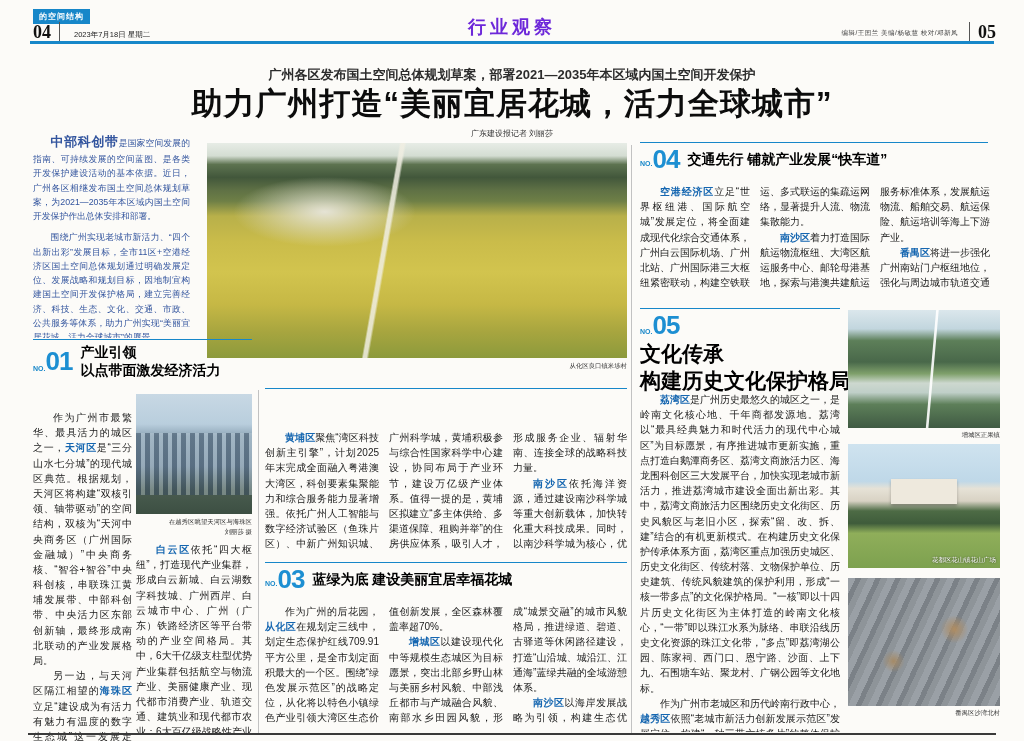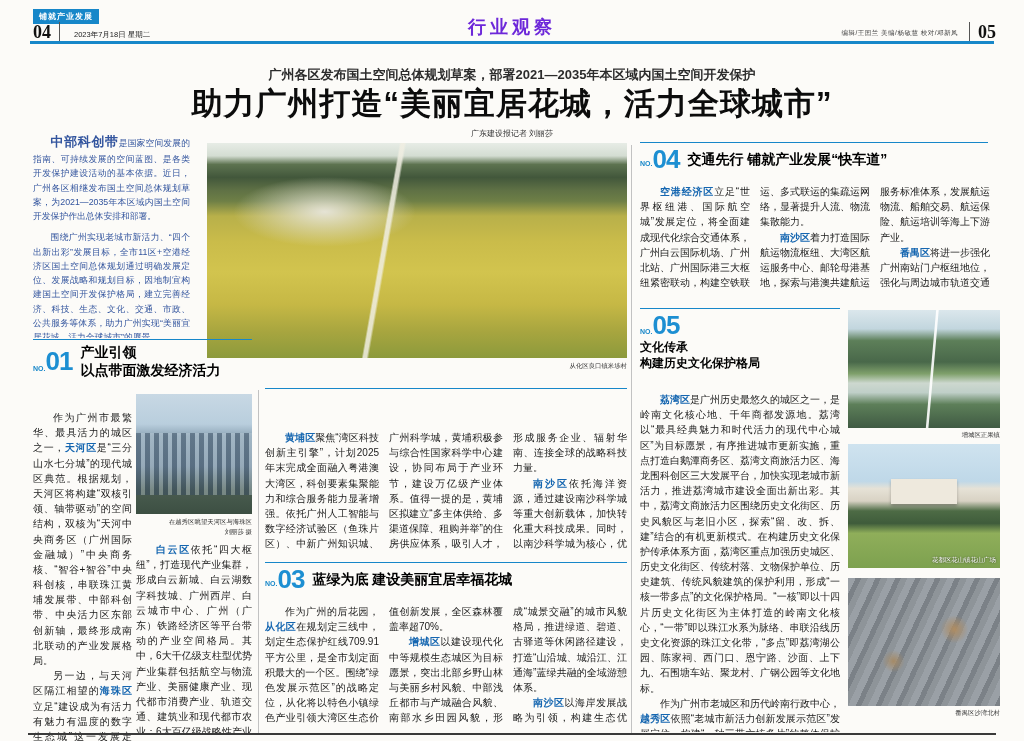--- a/index.html
+++ b/index.html
@@ -80,21 +80,21 @@
     background-image:
       radial-gradient(circle 20px at 70% 40%, #b08d62, rgba(176,141,98,0) 70%),
       radial-gradient(circle 16px at 30% 65%, #a58a66, rgba(165,138,102,0) 70%),
       repeating-linear-gradient(115deg, #9aa0a6 0 7px, #7b8187 7px 12px, #8e9499 12px 18px);}
 </style>
 </head>
 <body>
 
 <div class="page">
 
-  <div class="abs badge">铺就产业发展</div>
+  <div class="abs badge">的空间结构</div>
   <div class="abs pagenum pn-left">04</div>
   <div class="abs date">2023年7月18日 星期二</div>
   <div class="abs section-head">行业观察</div>
   <div class="abs staff">编辑/王囯兰  美编/杨敏慧  校对/邓新凤</div>
   <div class="abs pagenum pn-right">05</div>
   <div class="abs header-rule"></div>
 
   <div class="abs kicker">广州各区发布国土空间总体规划草案，部署2021—2035年本区域内国土空间开发保护</div>
   <div class="abs main-title">助力广州打造“美丽宜居花城，活力全球城市”</div>
   <div class="abs byline">广东建设报记者 刘丽莎</div>
@@ -173,21 +173,21 @@
 
       <p class="para"><span class="dist">番禺区</span><span>将进一步强化广州南站门户枢纽地位，强化与周边城市轨道交通衔接，规划至2035年，区域内城市轨道交通线路共22条（段），其中现状8条，规划新增14条。</span></p>
 
       <p class="para"><span class="dist">天河区</span><span>持续强化广州东站枢纽地位，按国际一流城市中央火车站标准改造广州东站，全面提升天河与国家重要城市群的直连直通水平。</span></p>
     </div>
 
   <div class="abs sec-rule" style="left:640px;top:308px;width:200px;"></div>
   <div class="abs" style="left:640px;top:312px;">
     <span class="no-label" style="margin-top:0;">NO.</span><span class="no-num">05</span>
   </div>
-  <div class="abs sec-title two" style="left:640px;top:340px;font-size:12px;">
+  <div class="abs sec-title two" style="left:640px;top:340px;font-size:21px;">
     <span style="display:block">文化传承</span>
     <span style="display:block">构建历史文化保护格局</span>
   </div>
   <div class="abs bodytext" style="left:640px;top:392px;width:200px;height:340px;">
 
       <p class="para"><span class="dist">荔湾区</span><span>是广州历史最悠久的城区之一，是岭南文化核心地、千年商都发源地。荔湾以“最具经典魅力和时代活力的现代中心城区”为目标愿景，有序推进城市更新实施，重点打造白鹅潭商务区、荔湾文商旅活力区、海龙围科创区三大发展平台，加快实现老城市新活力，推进荔湾城市建设全面出新出彩。其中，荔湾文商旅活力区围绕历史文化街区、历史风貌区与老旧小区，探索“留、改、拆、建”结合的有机更新模式。在构建历史文化保护传承体系方面，荔湾区重点加强历史城区、历史文化街区、传统村落、文物保护单位、历史建筑、传统风貌建筑的保护利用，形成“一核一带多点”的文化保护格局。“一核”即以十四片历史文化街区为主体打造的岭南文化核心，“一带”即以珠江水系为脉络、串联沿线历史文化资源的珠江文化带，“多点”即荔湾湖公园、陈家祠、西门口、恩宁路、沙面、上下九、石围塘车站、聚龙村、广钢公园等文化地标。</span></p>
 
       <p class="para"><span>作为广州市老城区和历代岭南行政中心，</span><span class="dist">越秀区</span><span>依照“老城市新活力创新发展示范区”发展定位，构建“一轴三带六核多片”的整体保护格局，彰显两千年历史文化名城的深厚底蕴。</span></p>
     </div>
 

